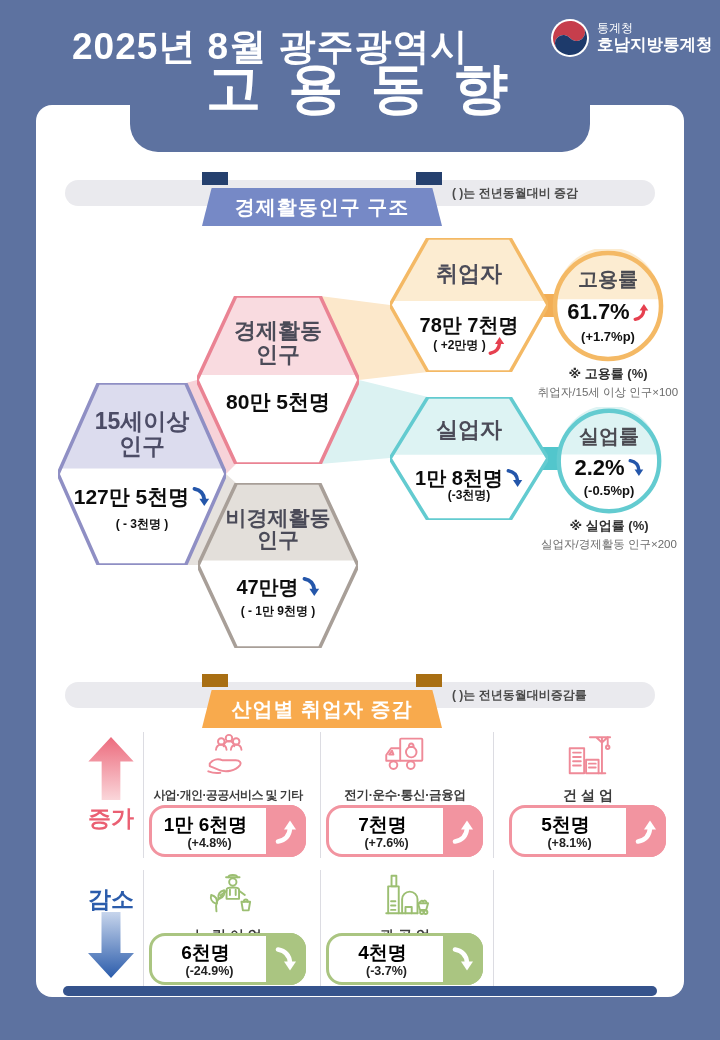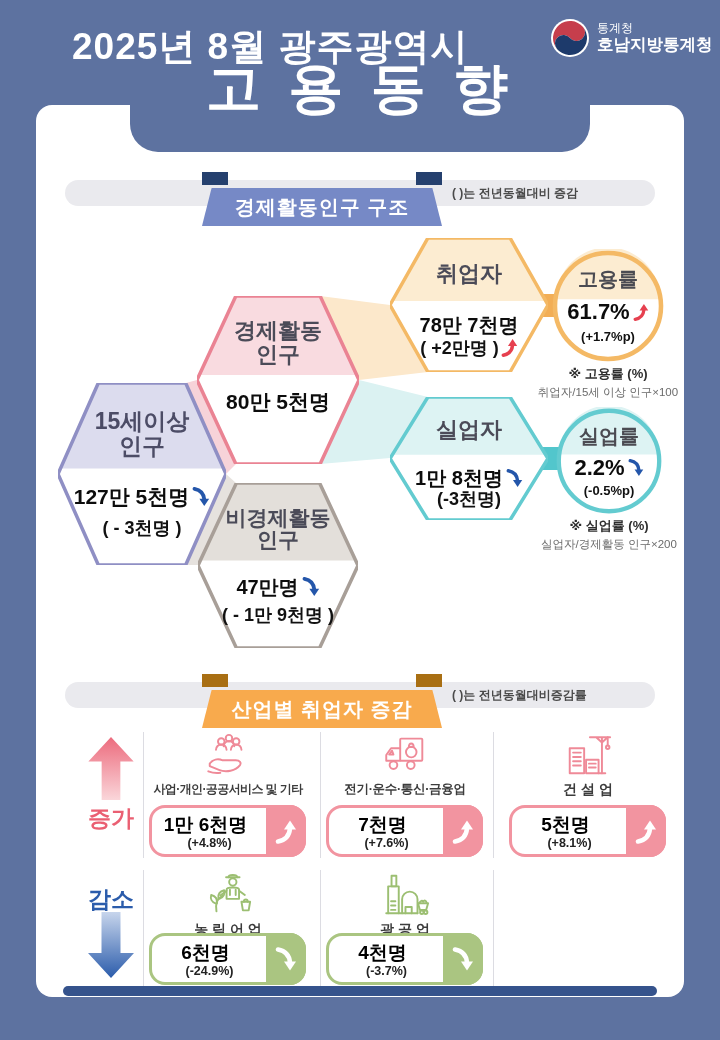--- a/index.html
+++ b/index.html
@@ -44,21 +44,21 @@
   .rate.teal   .c-top{fill:#ddf3f3;} .rate.teal   .c-line{stroke:#63cbd0;}
   .c-line{fill:none;stroke-width:4;}
   .hex-title{position:absolute;top:8%;left:0;width:100%;height:40%;display:flex;flex-direction:column;
              justify-content:center;text-align:center;font-weight:bold;font-size:22px;line-height:1.08;color:#4b4b58;}
   .hex.flat .hex-title{top:12%;height:30%;}
   .hex.purple .hex-title{font-size:23px;color:#4c4c66;}
   .hex-value{position:absolute;top:55%;left:0;width:100%;display:flex;justify-content:center;
              align-items:center;gap:3px;font-size:21px;font-weight:bold;color:#0c0c0c;}
   .hex.flat .hex-value,.hex.gray .hex-value{font-size:20px;}
   .hex-change{position:absolute;top:73%;left:0;width:100%;display:flex;justify-content:center;
-              align-items:center;gap:2px;font-size:18px;font-weight:bold;color:#111;}
+              align-items:center;gap:2px;font-size:12px;font-weight:bold;color:#111;}
   .rate-label{position:absolute;top:15%;left:0;width:100%;text-align:center;font-size:20px;
               font-weight:bold;color:#4b4b52;}
   .rate-value{position:absolute;top:44%;left:0;width:100%;display:flex;justify-content:center;
               align-items:center;gap:3px;font-size:22px;font-weight:bold;color:#0c0c0c;}
   .rate-change{position:absolute;top:70%;left:0;width:100%;text-align:center;font-size:13px;
                font-weight:bold;color:#111;}
   .formula{text-align:center;z-index:2;}
   .formula .f1{font-size:13px;font-weight:bold;color:#2e2e2e;}
   .formula .f2{font-size:11.5px;color:#6b6b6b;margin-top:2px;}
 
@@ -68,21 +68,21 @@
   .arrow.dn .shaft{stroke:#2456aa;} .arrow.dn .head{fill:#2456aa;}
   .arrow.white .shaft{stroke:#fff;} .arrow.white .head{fill:#fff;}
 
   
   .vdiv{width:1px;background:#dcdce2;z-index:1;}
   .updown-label{width:70px;text-align:center;font-size:23px;font-weight:bold;z-index:2;}
   .inc-l{color:#ea5f72;} .dec-l{color:#2b5cab;}
   .col{width:160px;text-align:center;z-index:2;}
   .ind-icon{position:absolute;top:0;left:0;width:100%;height:54px;display:flex;
             justify-content:center;align-items:center;}
-  .ind-name{position:absolute;top:53px;left:0;width:100%;font-size:14px;font-weight:bold;
+  .ind-name{position:absolute;top:59px;left:0;width:100%;font-size:14px;font-weight:bold;
             color:#3c3c3c;white-space:nowrap;}
   .ind-name.sm{font-size:12px;letter-spacing:-0.6px;}
   .ind-name.md{font-size:12.5px;letter-spacing:-0.3px;}
   .pill{position:absolute;left:1px;width:157px;height:52px;background:#fff;border-radius:16px;
         box-sizing:border-box;border:3px solid;}
   .inc .pill{top:77px;border-color:#f294a0;}
   .dec .pill{top:65px;border-color:#aac581;}
   .pill-val{position:absolute;left:4px;right:48px;top:4px;font-size:19px;font-weight:bold;
             color:#000;text-align:center;}
   .pill-chg{position:absolute;left:4px;right:40px;bottom:4px;font-size:12.5px;font-weight:bold;

